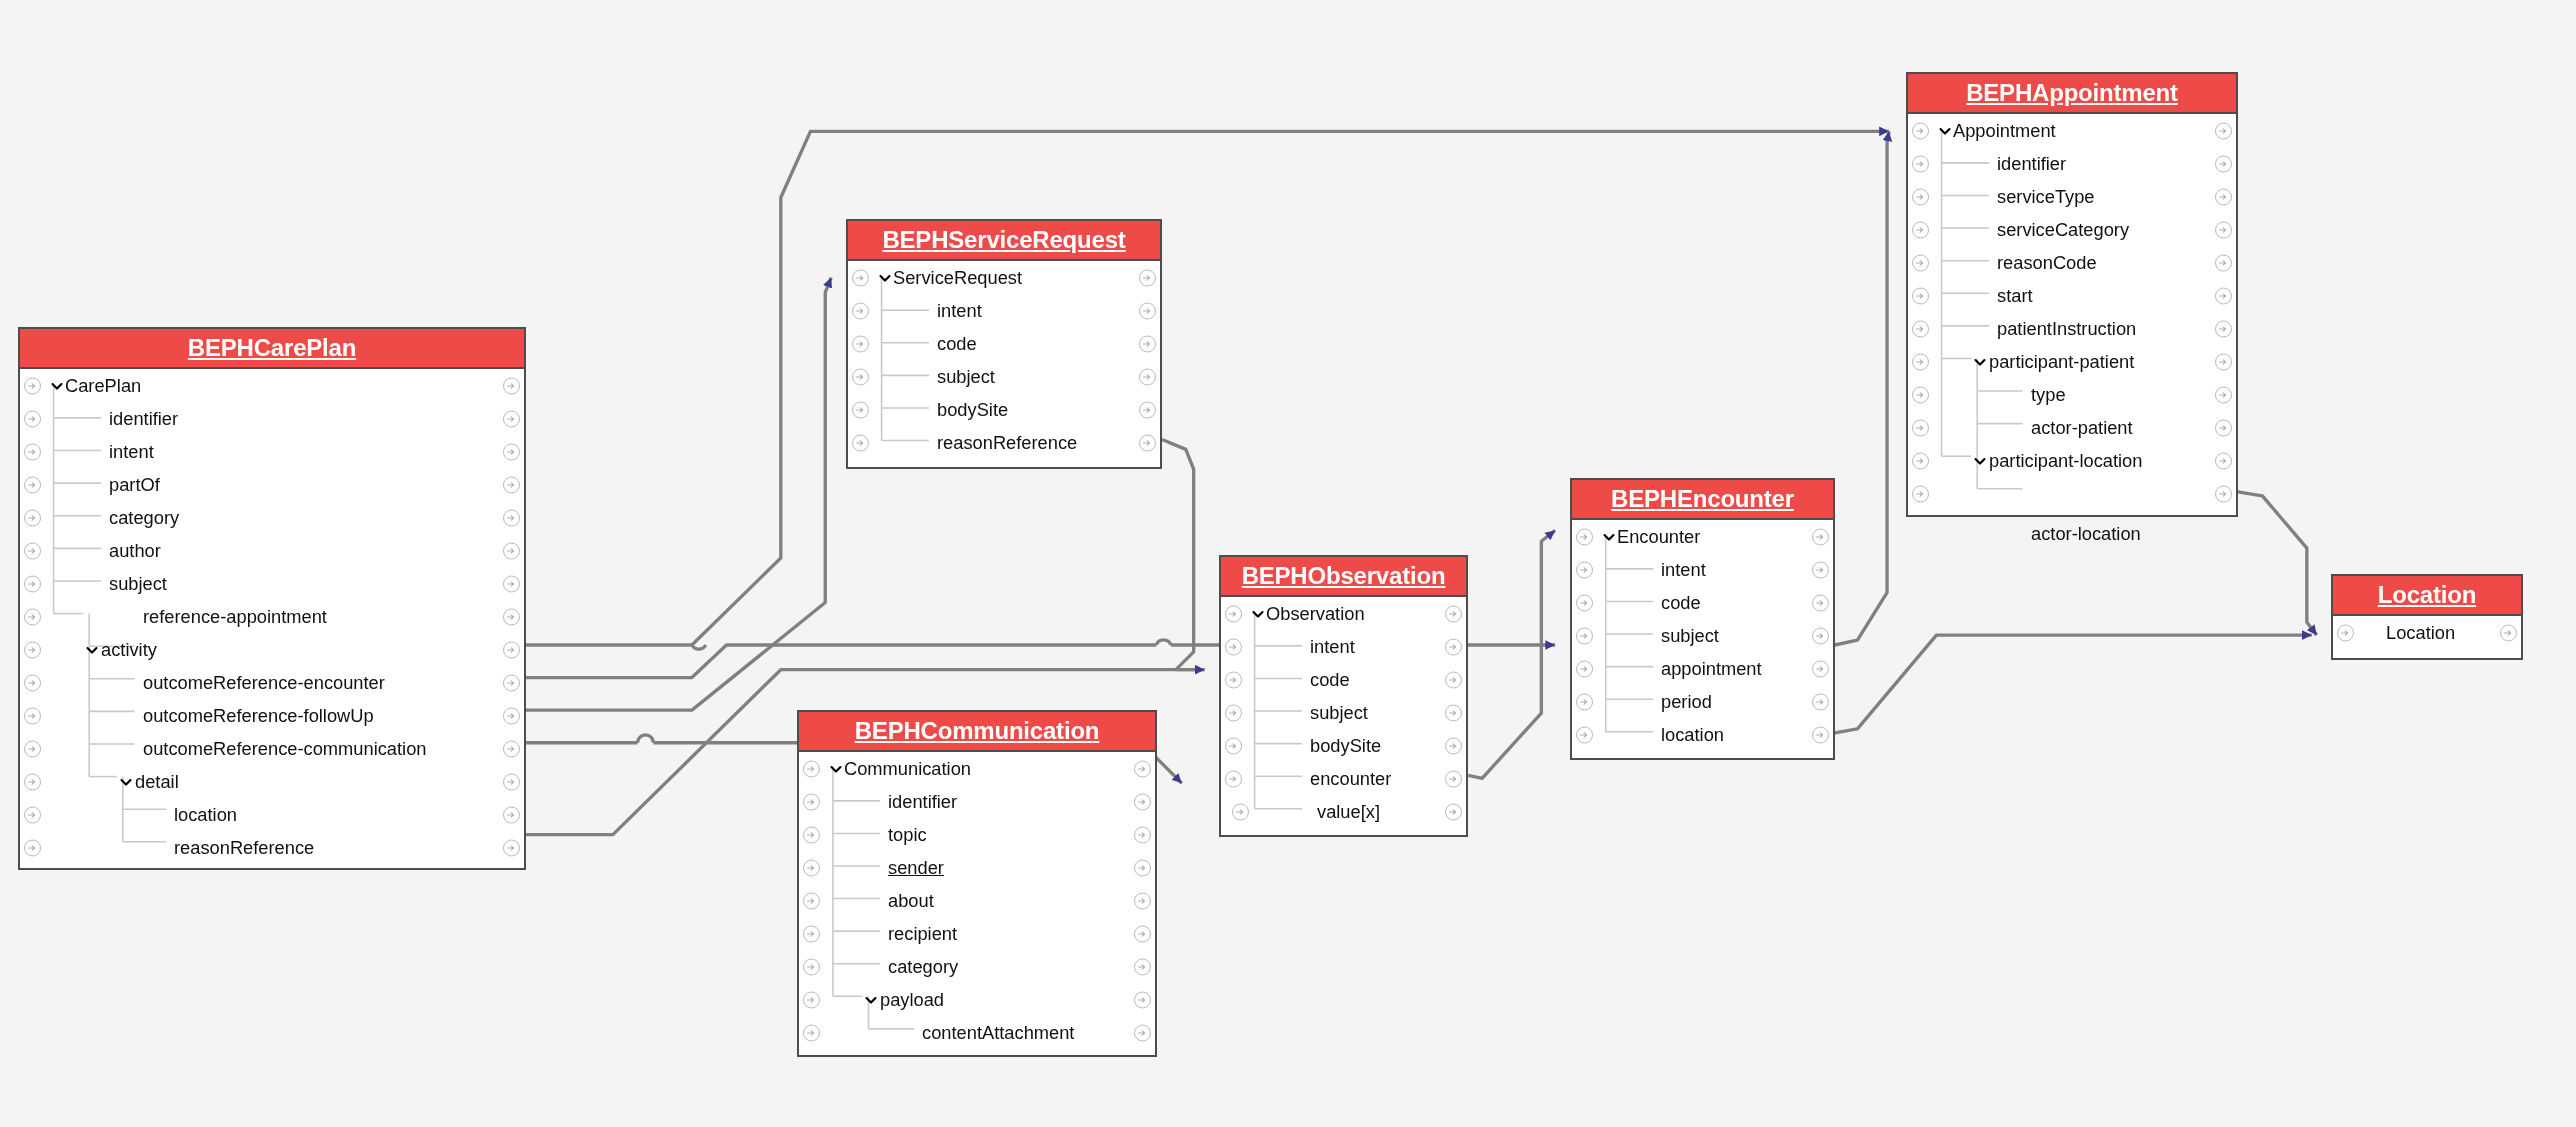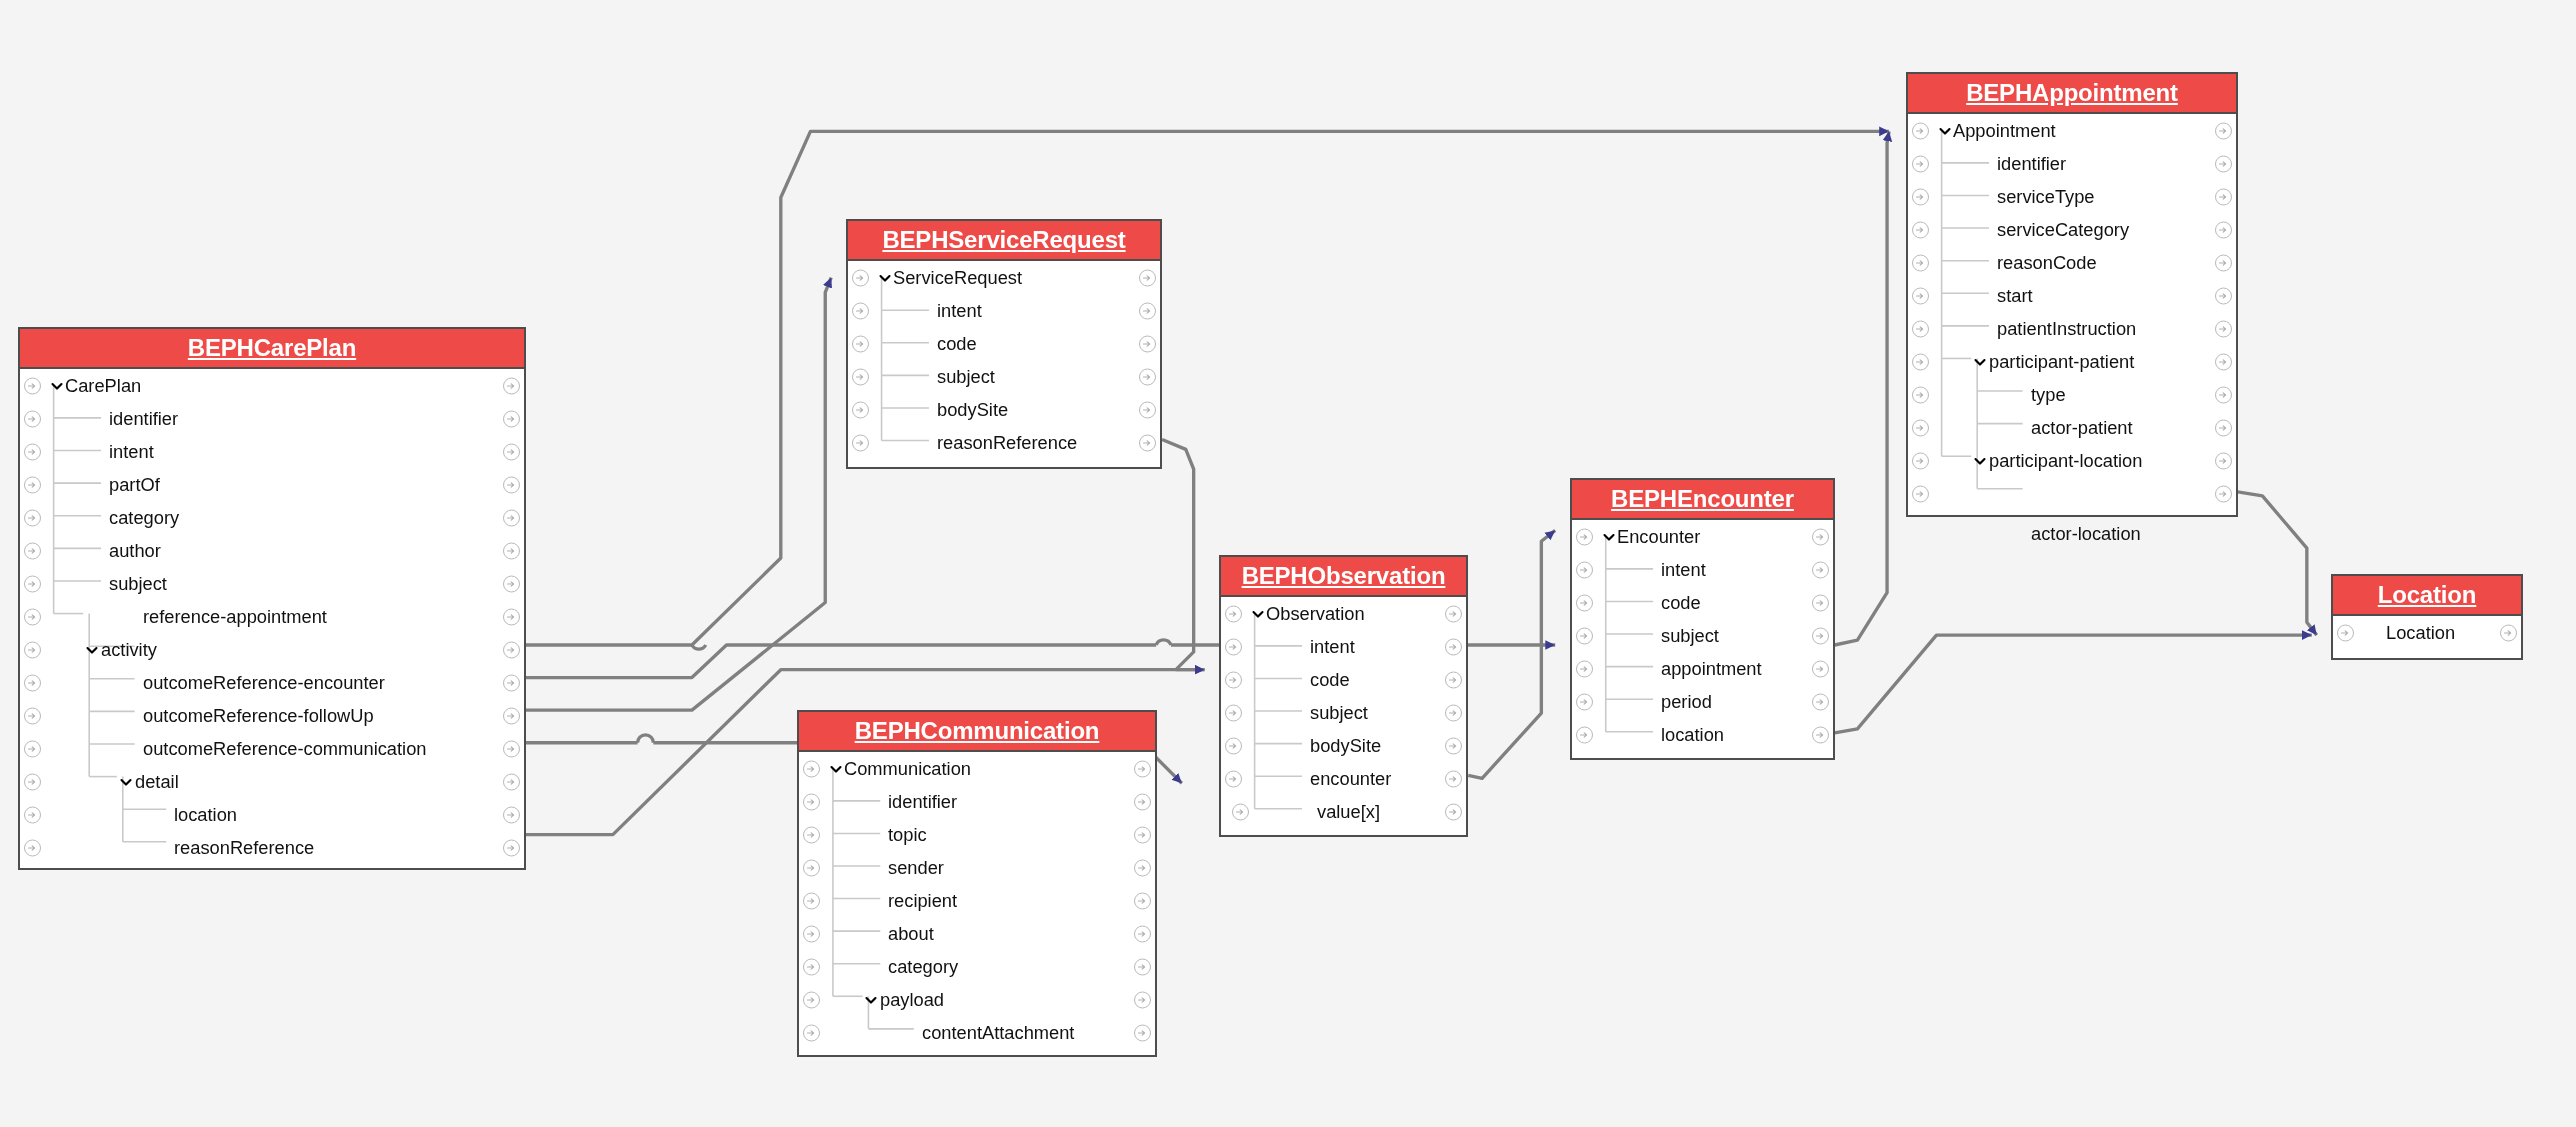--- a/index.html
+++ b/index.html
@@ -916,47 +916,47 @@
           <span class="port left">
             <svg width="11" height="11" viewBox="0 0 11 11">
               <path d="M1.5 5.5 H7.2 M5.2 3.4 L7.6 5.5 L5.2 7.6" stroke="#b0b0b0" stroke-width="1.2" fill="none" stroke-linecap="round" stroke-linejoin="round"></path>
             </svg>
           </span>
           <span class="port right">
             <svg width="11" height="11" viewBox="0 0 11 11">
               <path d="M1.5 5.5 H7.2 M5.2 3.4 L7.6 5.5 L5.2 7.6" stroke="#b0b0b0" stroke-width="1.2" fill="none" stroke-linecap="round" stroke-linejoin="round"></path>
             </svg>
           </span>
-          <span class="row-label" style="left: 89px;">sender</span>
+          <span class="row-label" style="left: 89px; text-decoration: underline;">sender</span>
+        </div>
+        <div class="row" style="height: 33px;">
+          <span class="port left">
+            <svg width="11" height="11" viewBox="0 0 11 11">
+              <path d="M1.5 5.5 H7.2 M5.2 3.4 L7.6 5.5 L5.2 7.6" stroke="#b0b0b0" stroke-width="1.2" fill="none" stroke-linecap="round" stroke-linejoin="round"></path>
+            </svg>
+          </span>
+          <span class="port right">
+            <svg width="11" height="11" viewBox="0 0 11 11">
+              <path d="M1.5 5.5 H7.2 M5.2 3.4 L7.6 5.5 L5.2 7.6" stroke="#b0b0b0" stroke-width="1.2" fill="none" stroke-linecap="round" stroke-linejoin="round"></path>
+            </svg>
+          </span>
+          <span class="row-label" style="left: 89px;">about</span>
         </div>
         <div class="row" style="height: 33px;">
           <span class="port left">
             <svg width="11" height="11" viewBox="0 0 11 11">
               <path d="M1.5 5.5 H7.2 M5.2 3.4 L7.6 5.5 L5.2 7.6" stroke="#b0b0b0" stroke-width="1.2" fill="none" stroke-linecap="round" stroke-linejoin="round"></path>
             </svg>
           </span>
           <span class="port right">
             <svg width="11" height="11" viewBox="0 0 11 11">
               <path d="M1.5 5.5 H7.2 M5.2 3.4 L7.6 5.5 L5.2 7.6" stroke="#b0b0b0" stroke-width="1.2" fill="none" stroke-linecap="round" stroke-linejoin="round"></path>
             </svg>
           </span>
           <span class="row-label" style="left: 89px;">recipient</span>
-        </div>
-        <div class="row" style="height: 33px;">
-          <span class="port left">
-            <svg width="11" height="11" viewBox="0 0 11 11">
-              <path d="M1.5 5.5 H7.2 M5.2 3.4 L7.6 5.5 L5.2 7.6" stroke="#b0b0b0" stroke-width="1.2" fill="none" stroke-linecap="round" stroke-linejoin="round"></path>
-            </svg>
-          </span>
-          <span class="port right">
-            <svg width="11" height="11" viewBox="0 0 11 11">
-              <path d="M1.5 5.5 H7.2 M5.2 3.4 L7.6 5.5 L5.2 7.6" stroke="#b0b0b0" stroke-width="1.2" fill="none" stroke-linecap="round" stroke-linejoin="round"></path>
-            </svg>
-          </span>
-          <span class="row-label" style="left: 89px;">about</span>
         </div>
         <div class="row" style="height: 33px;">
           <span class="port left">
             <svg width="11" height="11" viewBox="0 0 11 11">
               <path d="M1.5 5.5 H7.2 M5.2 3.4 L7.6 5.5 L5.2 7.6" stroke="#b0b0b0" stroke-width="1.2" fill="none" stroke-linecap="round" stroke-linejoin="round"></path>
             </svg>
           </span>
           <span class="port right">
             <svg width="11" height="11" viewBox="0 0 11 11">
               <path d="M1.5 5.5 H7.2 M5.2 3.4 L7.6 5.5 L5.2 7.6" stroke="#b0b0b0" stroke-width="1.2" fill="none" stroke-linecap="round" stroke-linejoin="round"></path>

